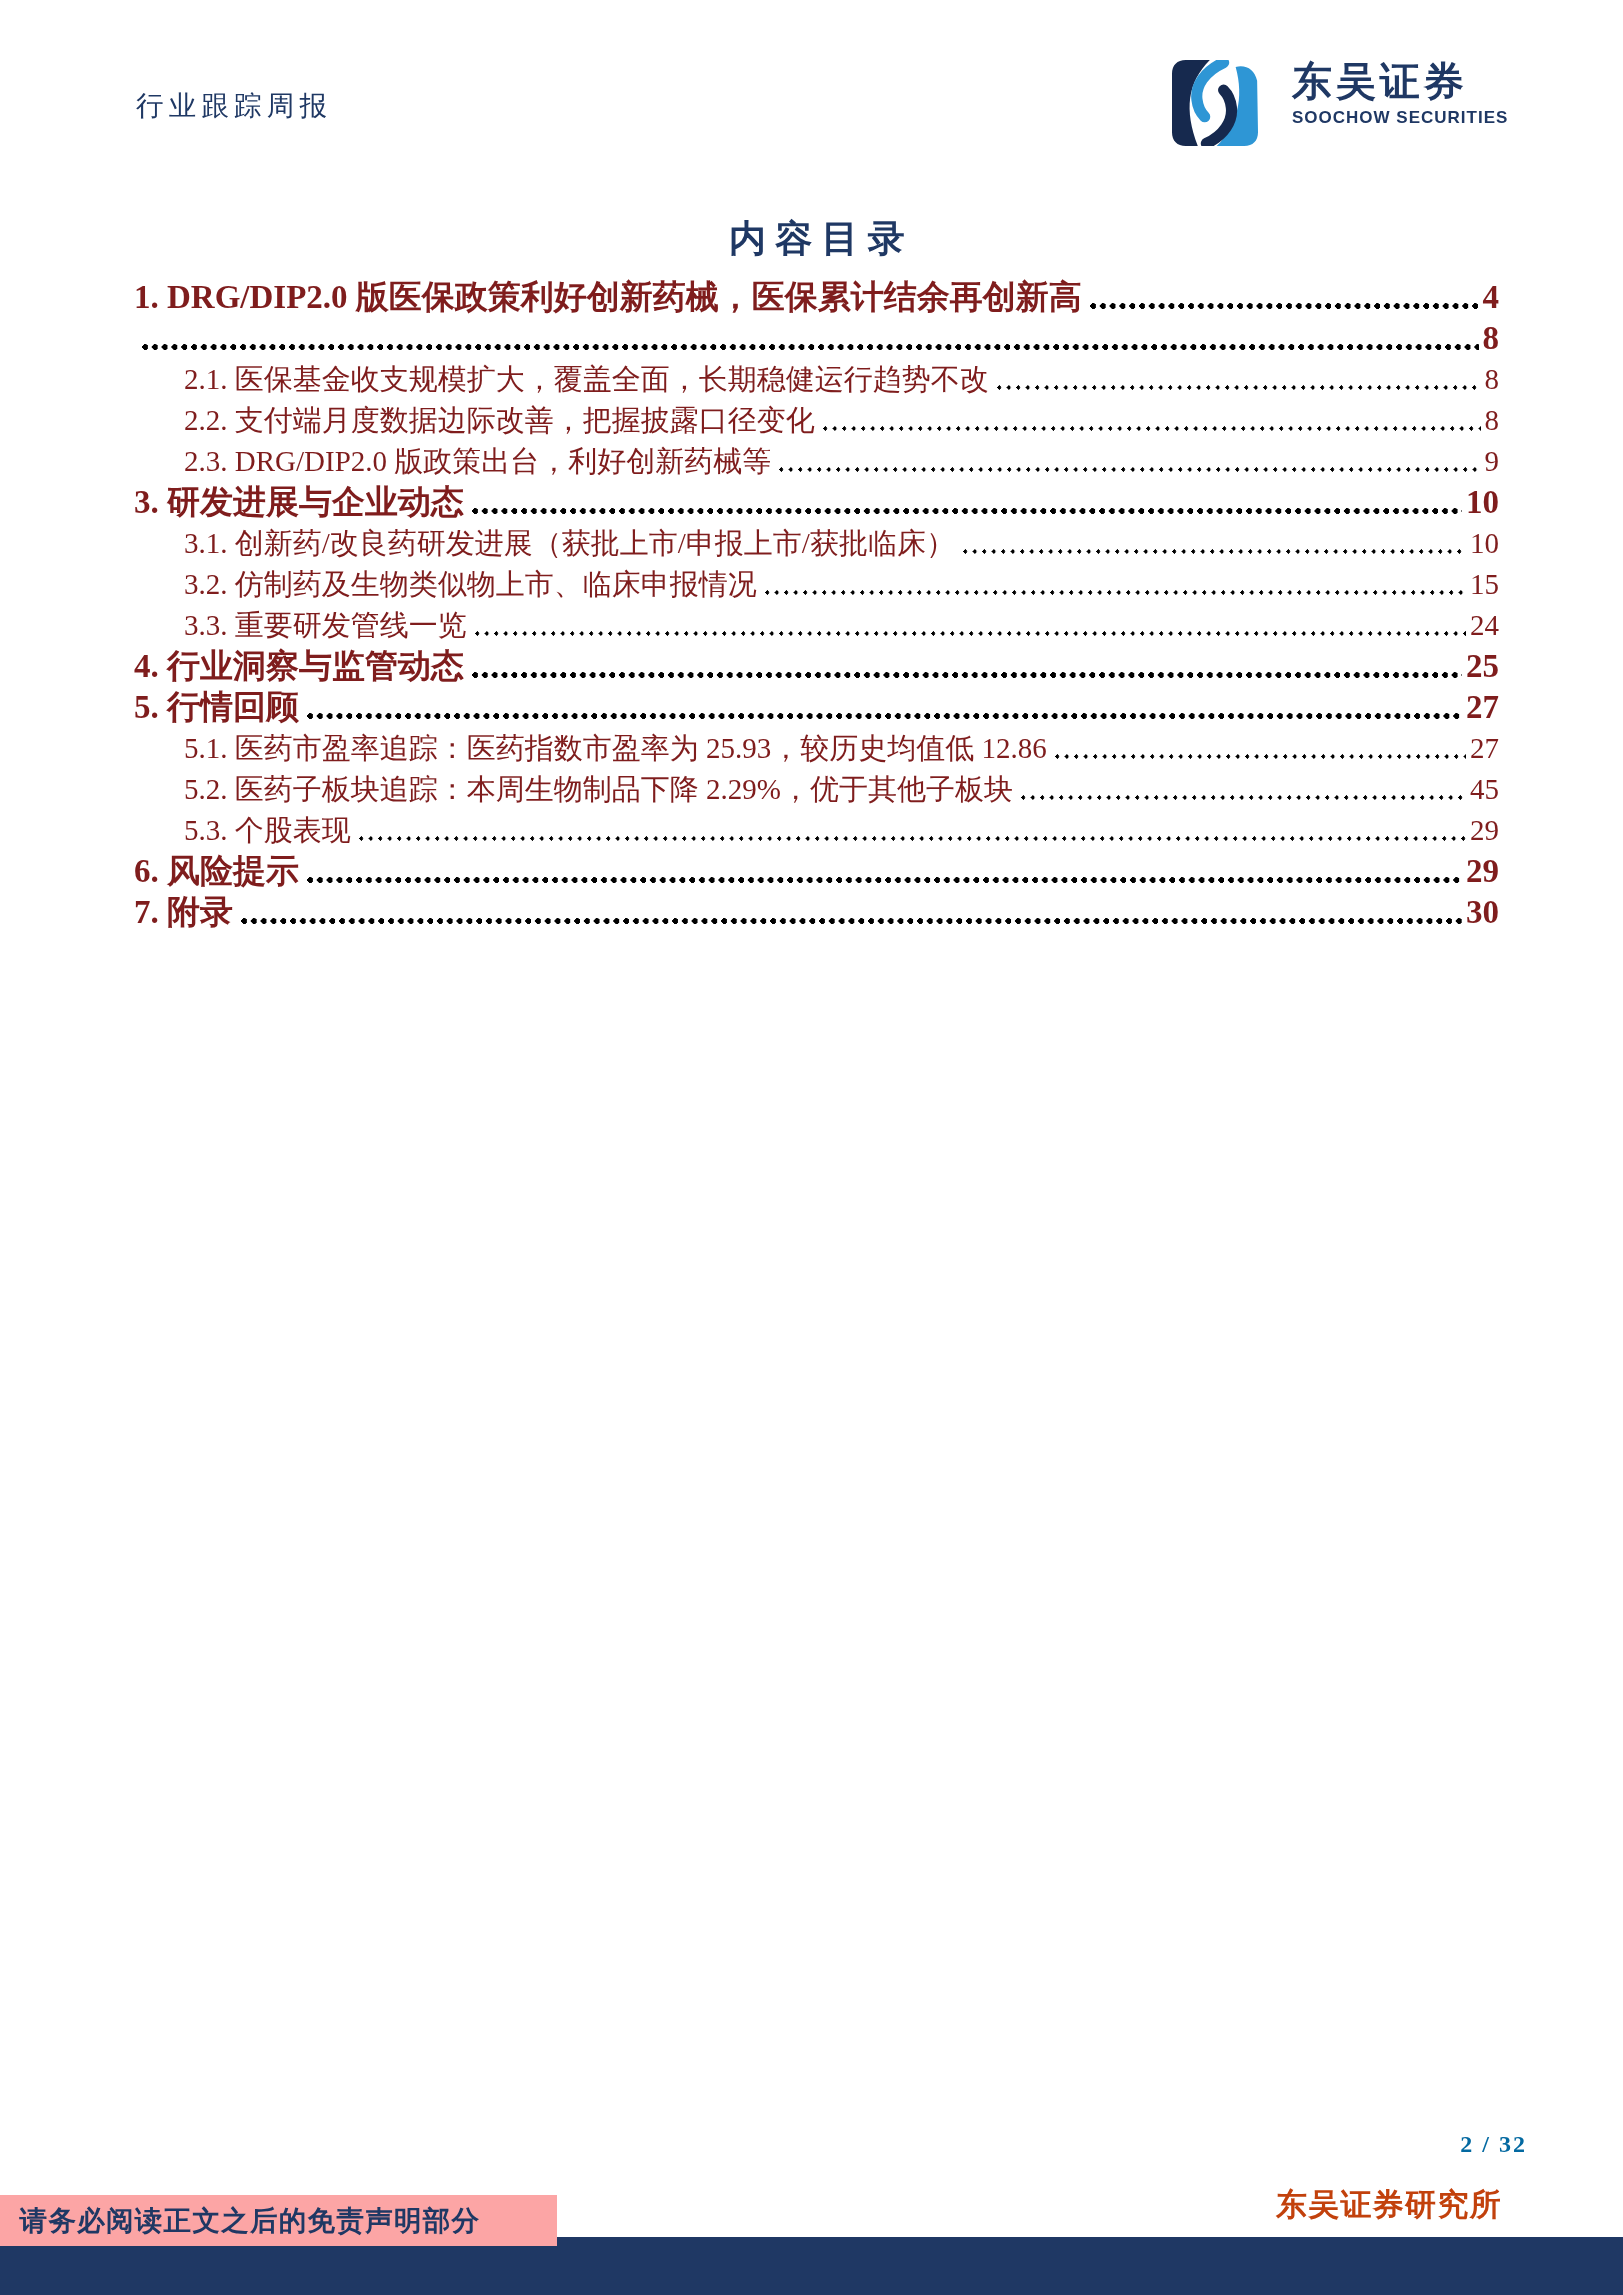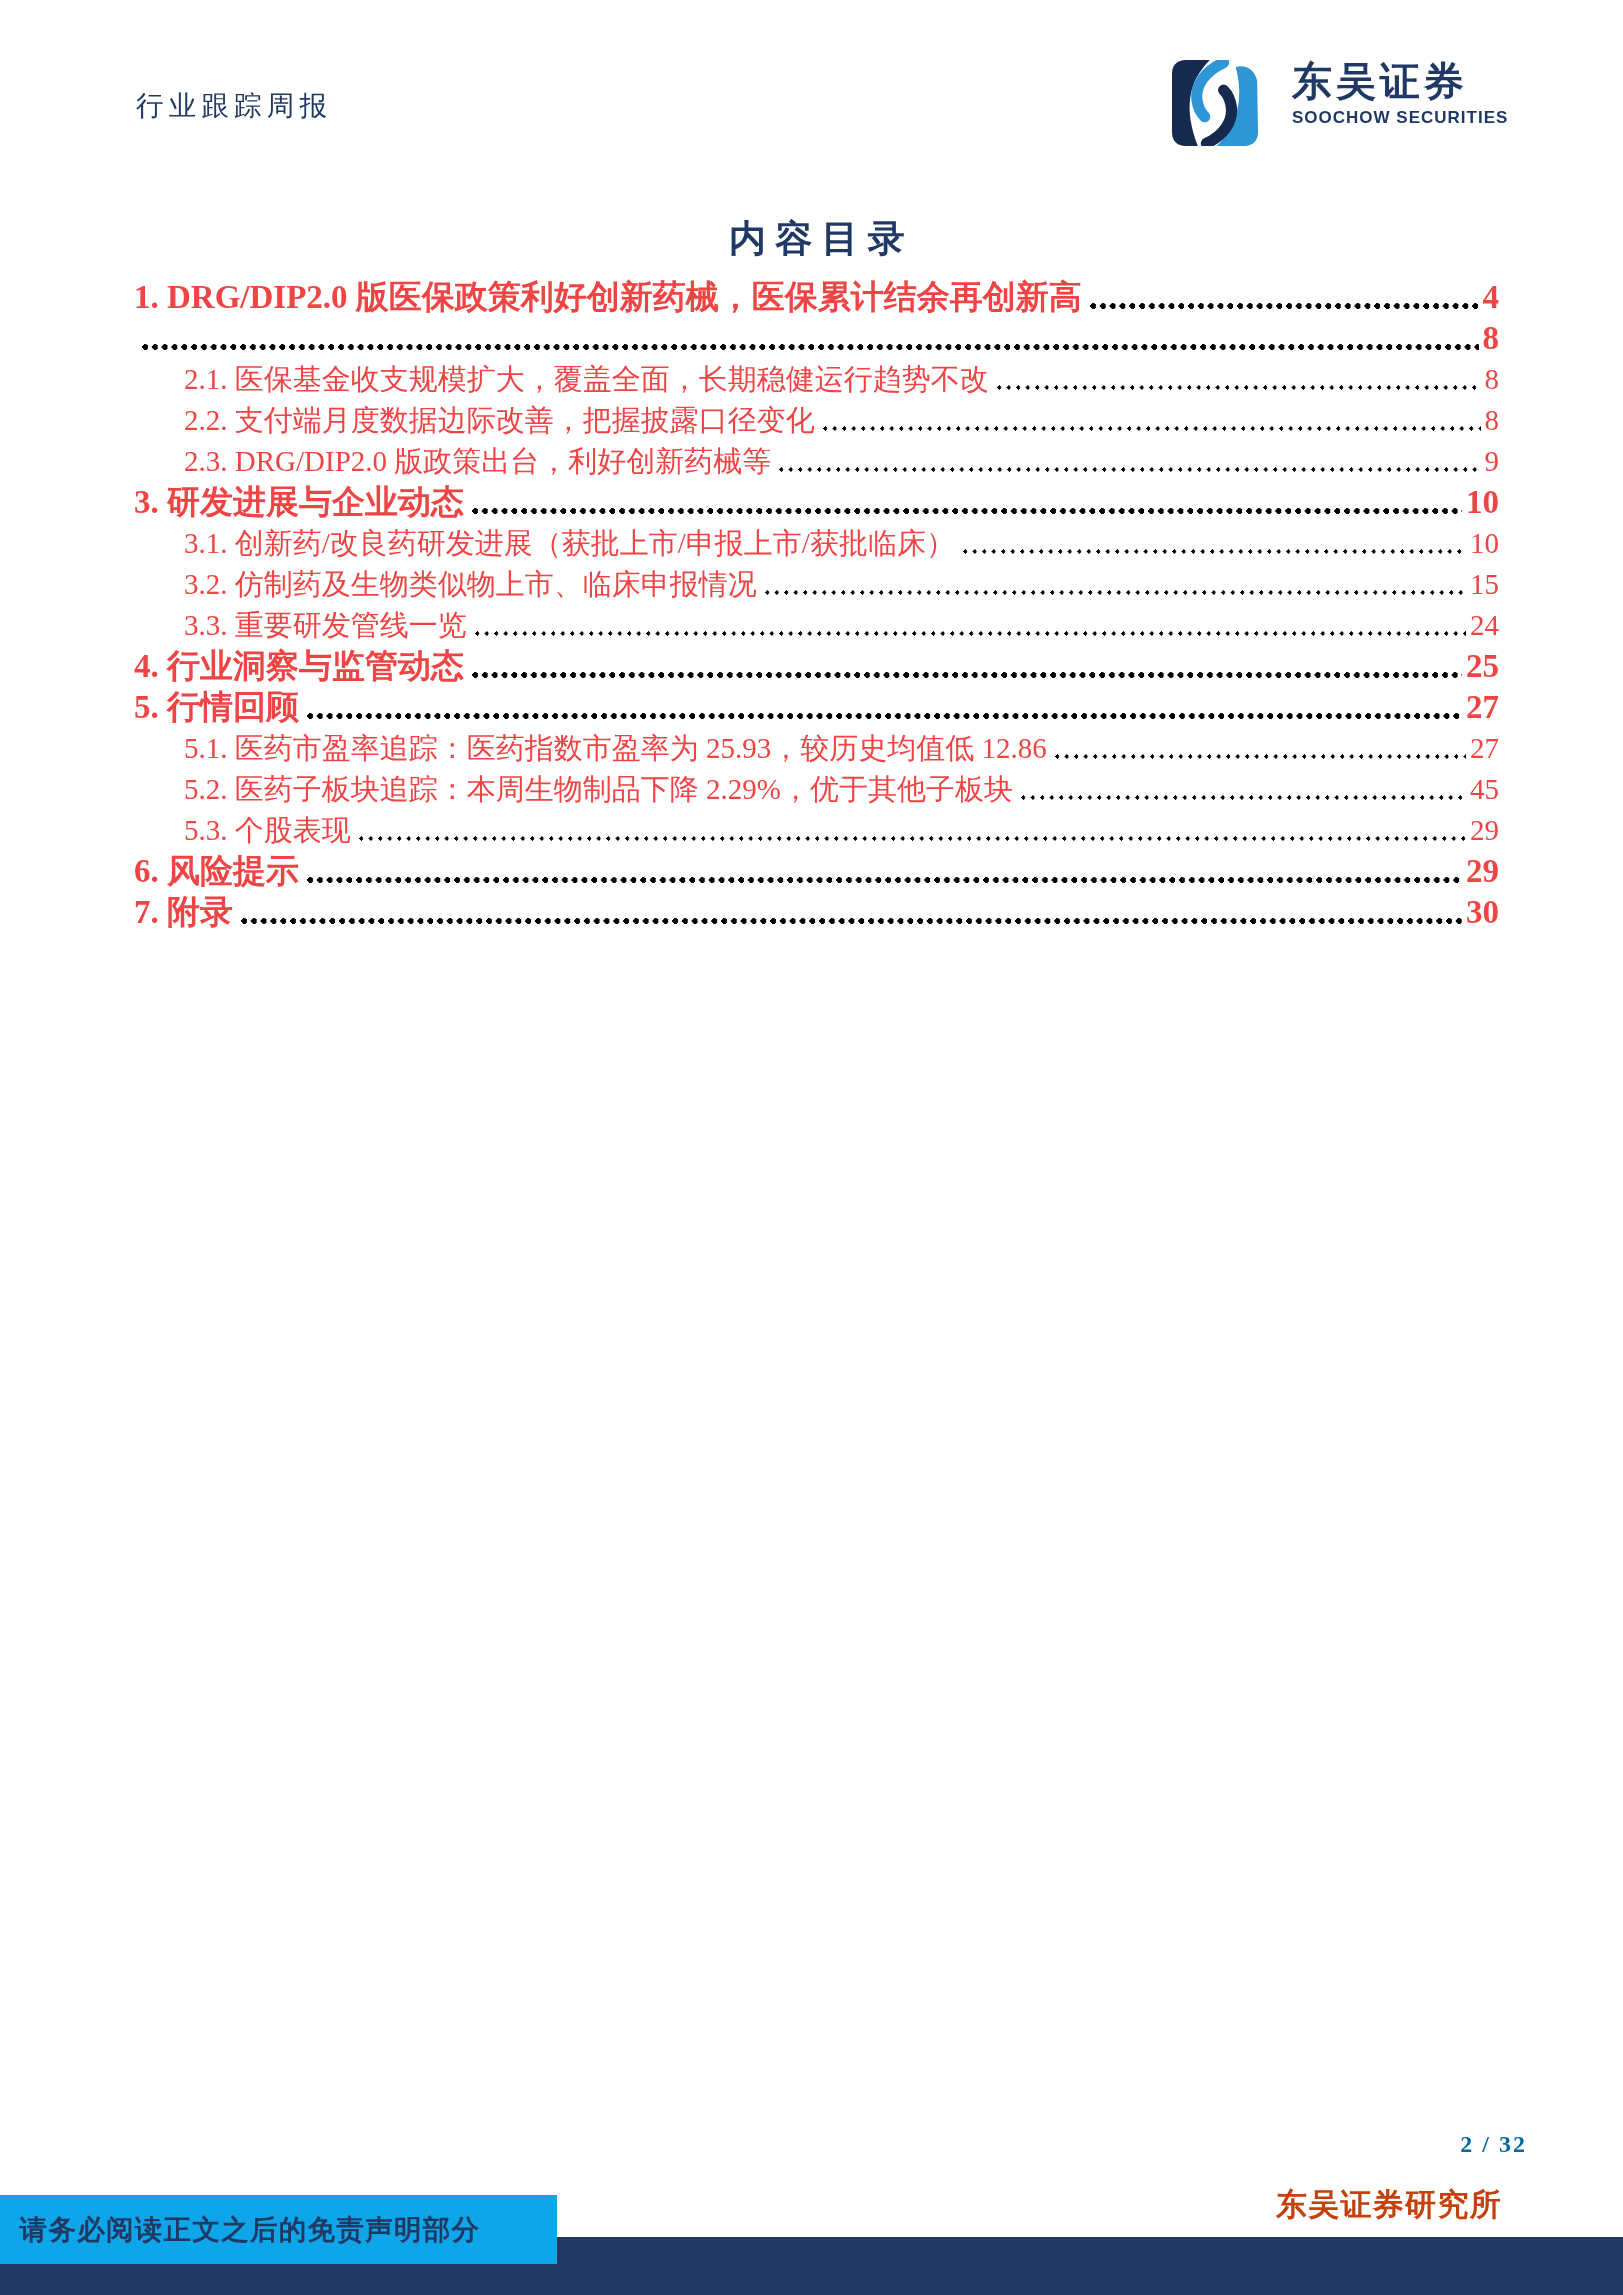--- a/index.html
+++ b/index.html
@@ -24,21 +24,21 @@
     font-family:"Liberation Sans","DejaVu Sans",sans-serif; letter-spacing:1px; white-space:nowrap;
   }
   
   .toc-title {
     position:absolute; left:0; right:0; top:217px; text-align:center;
     font-size:37px; line-height:1.2; font-weight:bold; color:#1f3864; letter-spacing:9.2px;
   }
   .toc { position:absolute; left:134px; top:277px; width:1365px; }
   .toc-row {
     display:flex; align-items:center; height:41px; font-size:33px; font-weight:bold;
-    color:#ef4444; white-space:nowrap;
+    color:#7f1d1d; white-space:nowrap;
   }
   .toc-row.sub { font-size:29px; font-weight:normal; padding-left:50px; }
   .toc-text { white-space:nowrap; }
   .toc-dots {
     flex:1 1 19.6px; min-width:19.6px; height:6.5px; margin:17px 3.9px 0 7.9px;
     background-image:radial-gradient(circle at 3.3px 3.3px,#000 2.9px,transparent 3.1px);
     background-size:9.8px 6.5px; background-repeat:repeat-x; background-position:left bottom;
   }
   .toc-row.sub .toc-dots {
     height:4.6px; margin-top:15.7px;
@@ -50,21 +50,21 @@
   .footer-pageno {
     position:absolute; right:116px; top:2131px; font-size:24px; font-weight:bold;
     color:#0369a1; letter-spacing:2px; white-space:nowrap;
   }
   .footer-institute {
     position:absolute; right:141px; top:2184px; font-size:31px; font-weight:bold;
     color:#c2410c; letter-spacing:1.3px; white-space:nowrap;
   }
   .bottom-bar { position:absolute; left:0; top:2237px; width:1623px; height:59px; background:#1f3864; z-index:1; }
   .disclaimer-box {
-    position:absolute; left:0; top:2195px; width:557px; height:69px; background:#0ea5e9;
+    position:absolute; left:0; top:2195px; width:557px; height:51px; background:#fca5a5;
     z-index:2; display:flex; align-items:center; padding-left:19.6px; box-sizing:border-box;
   }
   .disclaimer-box span { font-size:27.5px; font-weight:bold; color:#1f3864; letter-spacing:1.3px; white-space:nowrap; }
 </style>
 </head>
 <body>
 
 <div class="page">
 
   <div class="report-type">行业跟踪周报</div>

